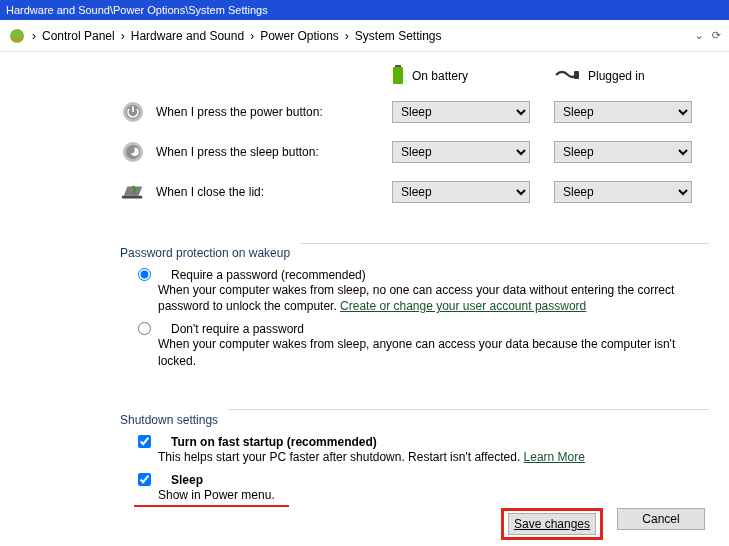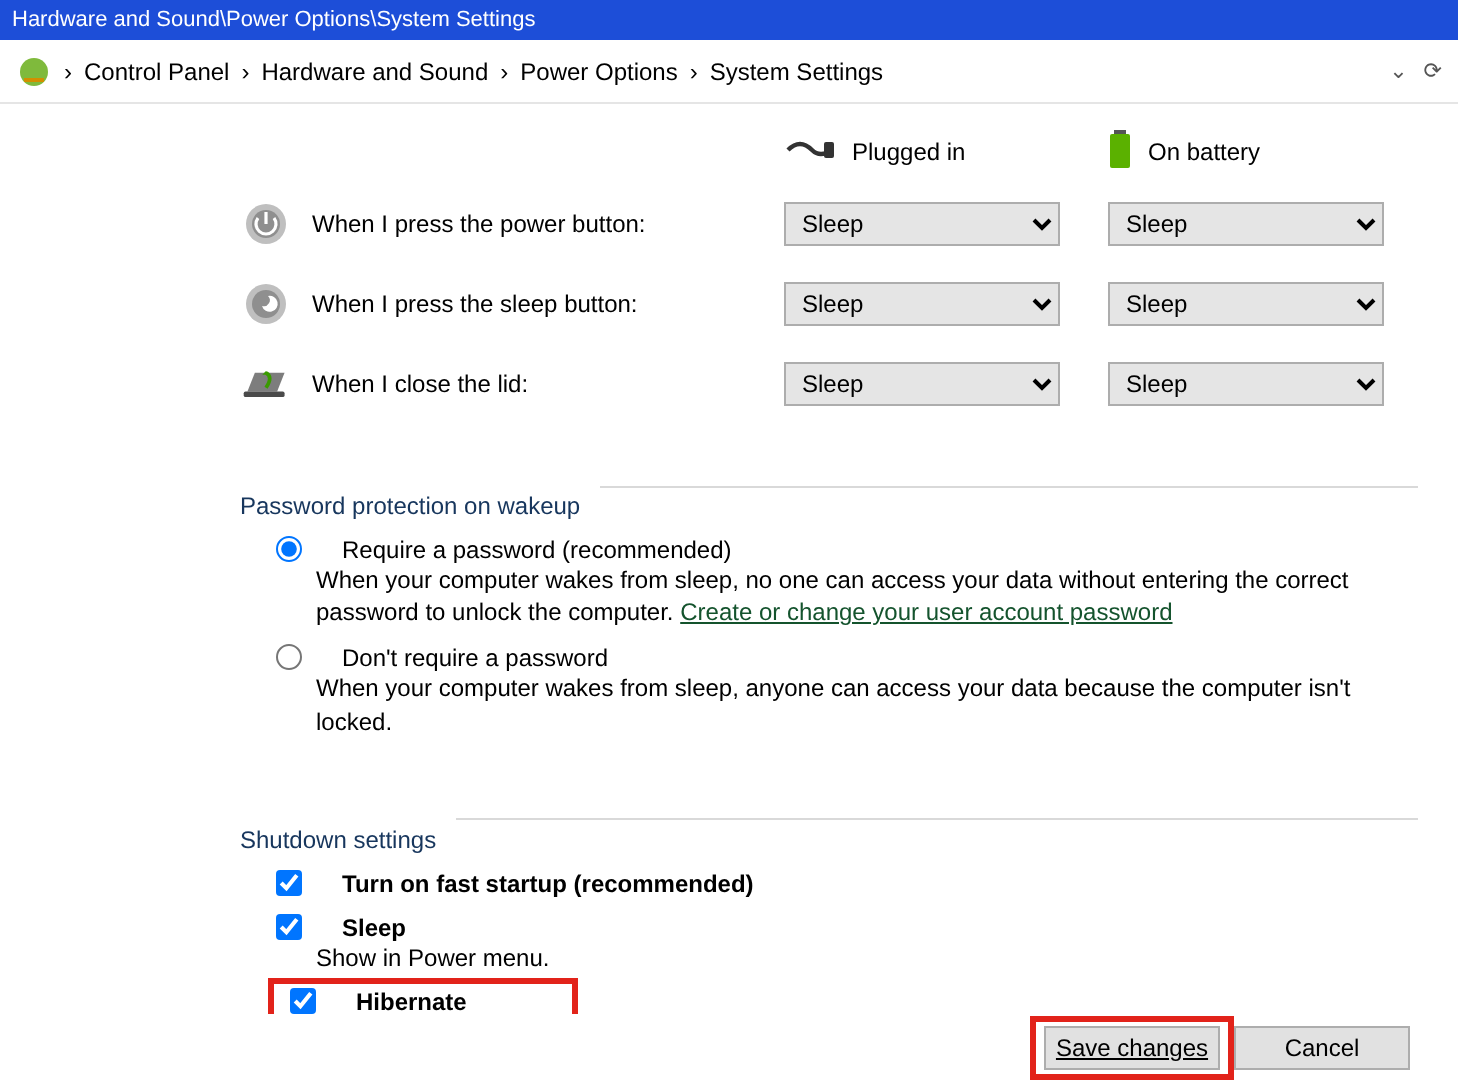--- a/index.html
+++ b/index.html
@@ -25,21 +25,21 @@
   .section-wrap { display: flex; align-items: baseline; gap: 6px; margin-top: 14px; }
   .section-wrap .hr-after { flex: 1; margin: 0 0 0 4px; align-self: center; }
 
   .radio-item, .check-item { margin-left: 18px; margin-top: 8px; }
   .radio-item label, .check-item label { display: flex; align-items: flex-start; gap: 20px; }
   .desc { margin-left: 38px; color: #000; font-size: 12px; line-height: 1.35; max-width: 520px; }
   .link { color: #14532d; text-decoration: underline; cursor: pointer; }
 
   input[type=radio], input[type=checkbox] { width: 13px; height: 13px; margin: 0; }
 
-  .footer { position: absolute; bottom: 6px; right: 24px; display: flex; align-items: center; }
+  .footer { position: absolute; bottom: 6px; right: 24px; display: flex; gap: 14px; align-items: flex-start; }
   .btn { background: #e1e1e1; border: 1px solid #adadad; height: 22px; min-width: 88px; font-size: 12px; display: flex; align-items: center; justify-content: center; cursor: pointer; }
   .red-box { border: 3px solid #e2231a; padding: 2px 4px; display: inline-block; }
 
   
   .chev { font-family: Arial; }
 </style>
 </head>
 <body>
 
 <div class="titlebar">
@@ -65,32 +65,32 @@
     <span>⌄</span>
     <span>⟳</span>
   </div>
 </div>
 
 <div class="content">
 
   <div class="cols">
     <div></div>
     <div class="col-head">
+      <span><svg width="12" height="20" viewBox="0 0 12 20">
+            <rect x="3" y="0" width="6" height="2" fill="#555"></rect>
+            <rect x="1" y="2" width="10" height="17" rx="1" fill="#5bb100"></rect>
+          </svg></span>
+      <span>On battery</span>
+    </div>
+    <div class="col-head">
       <span><svg width="26" height="14" viewBox="0 0 26 14">
             <path d="M2 7 q6 -6 12 0 q4 4 10 0" stroke="#333" stroke-width="2.2" fill="none"></path>
             <rect x="20" y="3" width="5" height="8" rx="1" fill="#333"></rect>
           </svg></span>
       <span>Plugged in</span>
-    </div>
-    <div class="col-head">
-      <span><svg width="12" height="20" viewBox="0 0 12 20">
-            <rect x="3" y="0" width="6" height="2" fill="#555"></rect>
-            <rect x="1" y="2" width="10" height="17" rx="1" fill="#5bb100"></rect>
-          </svg></span>
-      <span>On battery</span>
     </div>
 
     <div class="row-label">
       <span class="icon">
           <svg viewBox="0 0 24 24" width="24" height="24">
             <circle cx="12" cy="12" r="10" fill="#bfbfbf"></circle>
             <circle cx="12" cy="12" r="7" fill="#8f8f8f"></circle>
             <path d="M12 6v6 M8 9a5 5 0 1 0 8 0" stroke="#fff" stroke-width="1.6" fill="none"></path>
           </svg>
         </span>
@@ -154,20 +154,23 @@
     <span class="section-title">Shutdown settings</span>
     <div class="hr-after"></div>
   </div>
 
   <div class="check-item">
     <label>
         <input type="checkbox" checked="" style="">
         <b>Turn on fast startup (recommended)</b>
       </label>
   </div>
+  <div class="desc">
+    <span>This helps start your PC faster after shutdown. Restart isn't affected. </span><span class="link">Learn More</span>
+  </div>
 
   <div class="check-item">
     <label>
         <input type="checkbox" checked="" style="">
         <b>Sleep</b>
       </label>
   </div>
   <div class="desc" style="margin-bottom:2px;">Show in Power menu.</div>
 
   <span class="red-box" style="margin-left:14px;">

